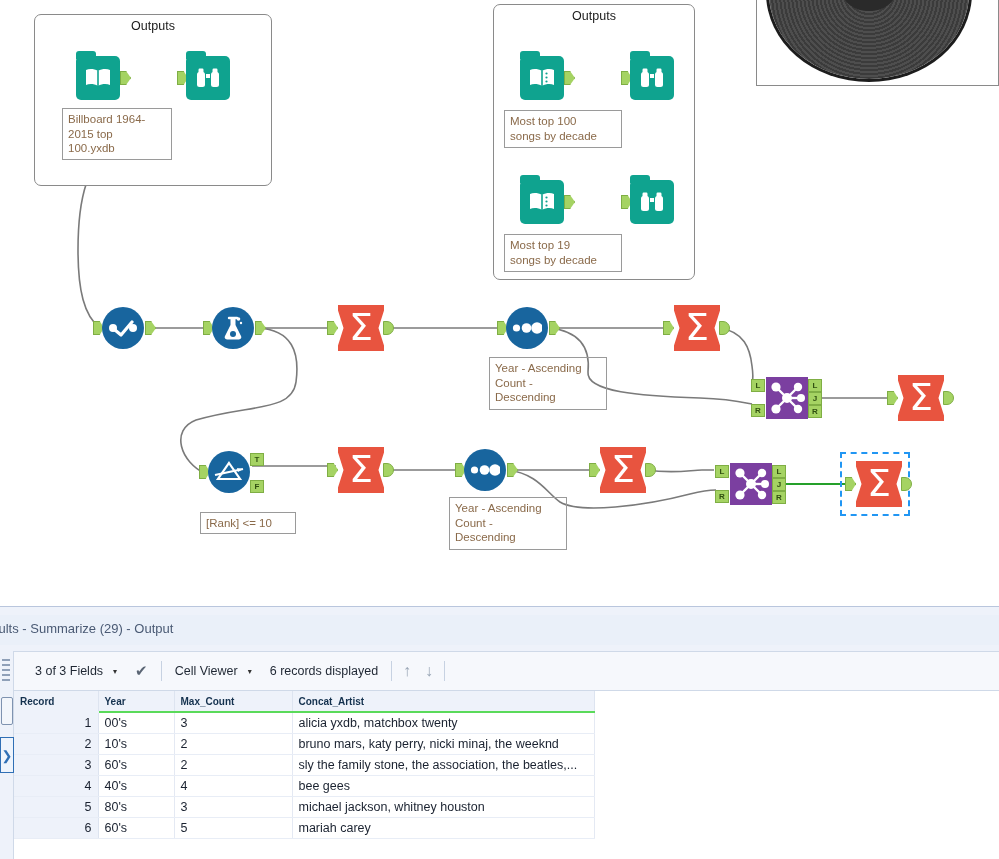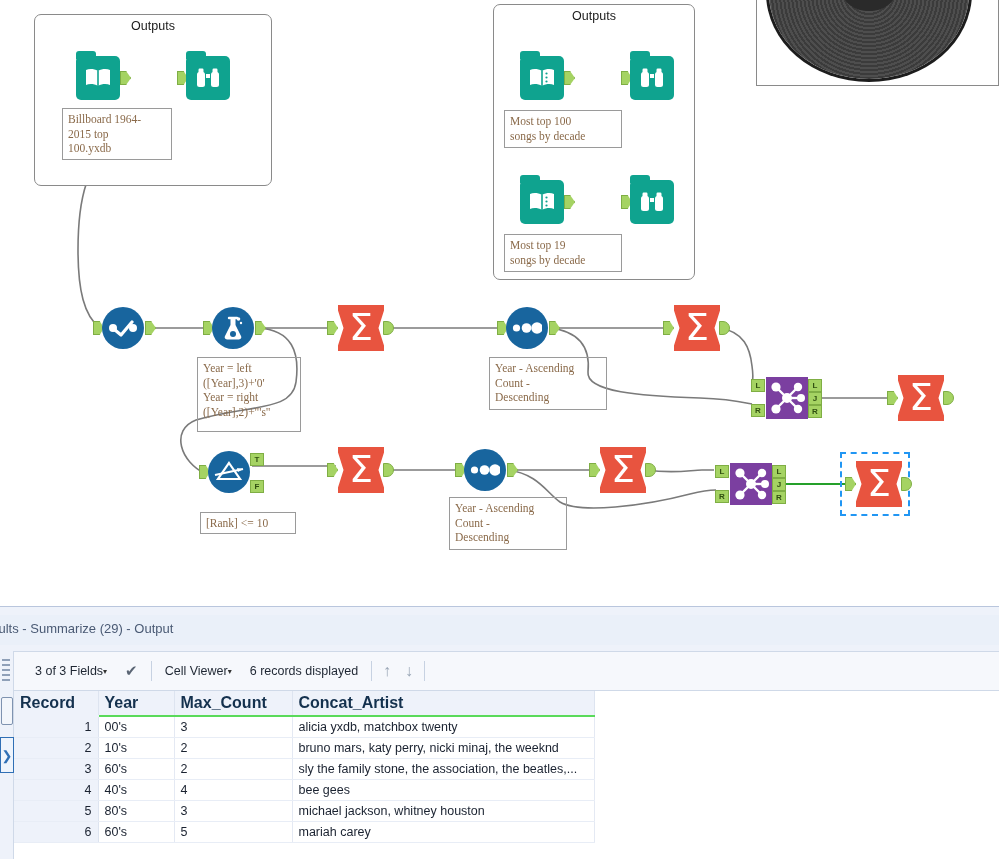--- a/index.html
+++ b/index.html
@@ -97,21 +97,21 @@
   
   .annot {
     position: absolute;
     border: 1px solid #9a9a9a;
     background: rgba(255,255,255,0.0);
     color: #8a6a4a;
     font-size: 11.5px;
     line-height: 14.5px;
     padding: 3px 5px;
     white-space: pre-line;
-    font-family: Liberation Serif, serif;
+    font-family: Liberation Sans, sans-serif;
   }
 
   
   .selection {
     position: absolute;
     border: 2px dashed #2196f3;
     background: transparent;
   }
 
   
@@ -156,21 +156,21 @@
     width: 985px; height: 40px;
     background: #f6f8fc;
     border-top: 1px solid #cfd9e8;
     border-bottom: 1px solid #cfd9e8;
     display:flex; align-items:center;
     padding-left: 12px;
     gap: 0px;
   }
   .tb-item {
     font-size: 12.5px; color:#1f2733;
-    display:flex; align-items:center; gap:0;
+    display:flex; align-items:center; gap:10px;
     padding: 0 9px;
     white-space: nowrap;
   }
   .tb-sep { width:1px; height:20px; background:#c7d2e2; margin:0 4px; }
   .caret { font-size:8px; color:#333; }
   .check { color:#5a6574; font-size:15px; }
   .arrow { color:#9aa6b6; font-size:16px; padding:0 7px; }
 
   
   #left-rail {
@@ -203,21 +203,21 @@
   }
   table { border-collapse: collapse; width: 580px; table-layout: fixed; }
   thead th {
     background: #eef2fa;
     color:#14314e; font-weight:bold;
     text-align:left;
     padding: 3px 6px;
     height: 21px;
     border-right: 1px solid #dde4f0;
     border-bottom: 2px solid #5ada5a;
-    font-size: 16px;
+    font-size: 10px;
   }
   thead th.rec { border-bottom: 2px solid #eef2fa; text-align:left; }
   tbody td {
     padding: 2px 6px;
     height: 21px;
     border-right: 1px solid #e4e9f3;
     border-bottom: 1px solid #e8edf6;
     color:#1a2230;
     background:#ffffff;
     overflow:hidden; white-space:nowrap; text-overflow:ellipsis;
@@ -405,24 +405,20 @@
       <svg width="24" height="26" viewBox="0 0 24 26">
         <path d="M9.5 3 L9.5 10 L4 21 C3 23, 4.5 24.5, 7 24.5 L17 24.5 C19.5 24.5, 21 23, 20 21 L14.5 10 L14.5 3 Z" fill="#ffffff"></path>
         <path d="M8 3 L16 3" stroke="#ffffff" stroke-width="2.4" stroke-linecap="round"></path>
         <circle cx="12" cy="19" r="3" fill="#18659e"></circle>
         <circle cx="17.5" cy="4" r="1.8" fill="#ffffff"></circle>
         <circle cx="20" cy="8" r="1.2" fill="#ffffff"></circle>
       </svg>
     </div>
     <div class="anchor out" style="left:43px; top:14px;"></div>
   </div>
-  <div class="annot" style="left:197px; top:357px; width:104px; height:75px;">Year = left
-([Year],3)+'0'
-Year = right
-([Year],2)+"'s"</div>
 
   <div class="tool" style="left:338px; top:305px;">
     <div class="anchor in" style="left:-11px; top:16px;"></div>
     <div class="tool-sigma">
         <span>Σ</span>
       </div>
     <div class="anchor out round" style="left:45px; top:16px;"></div>
   </div>
 
   <div class="tool" style="left:506px; top:307px;">

